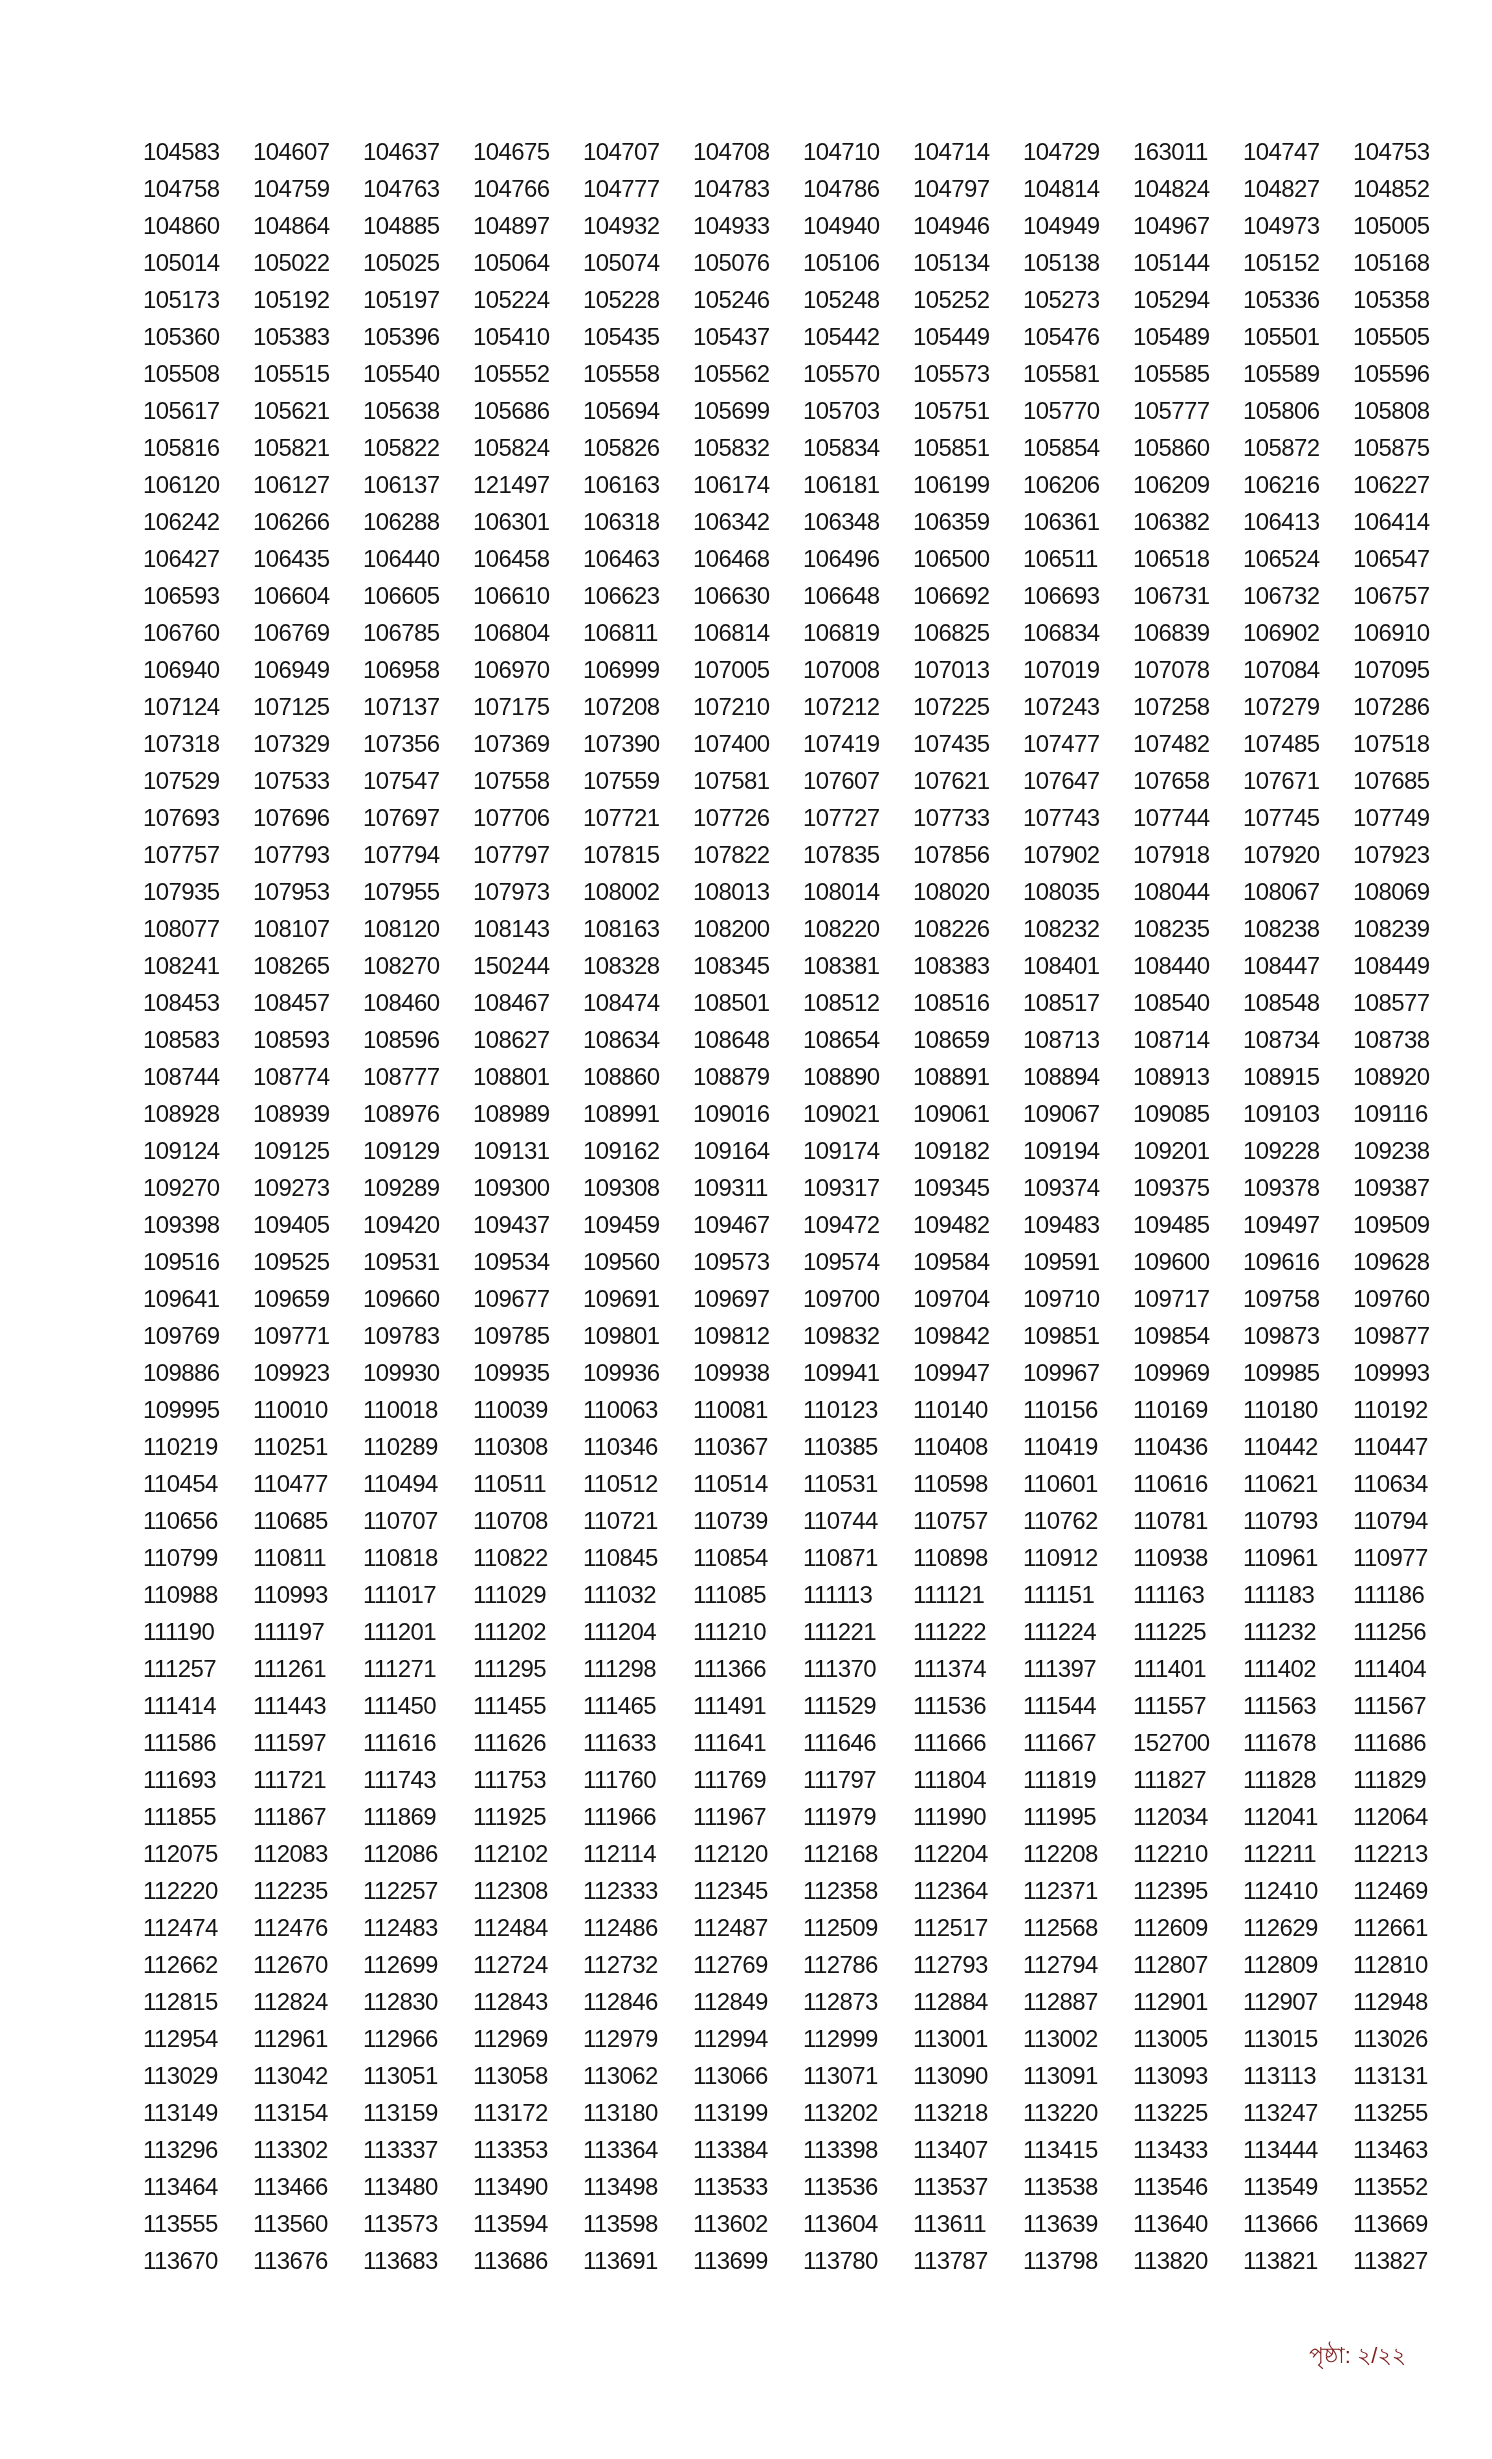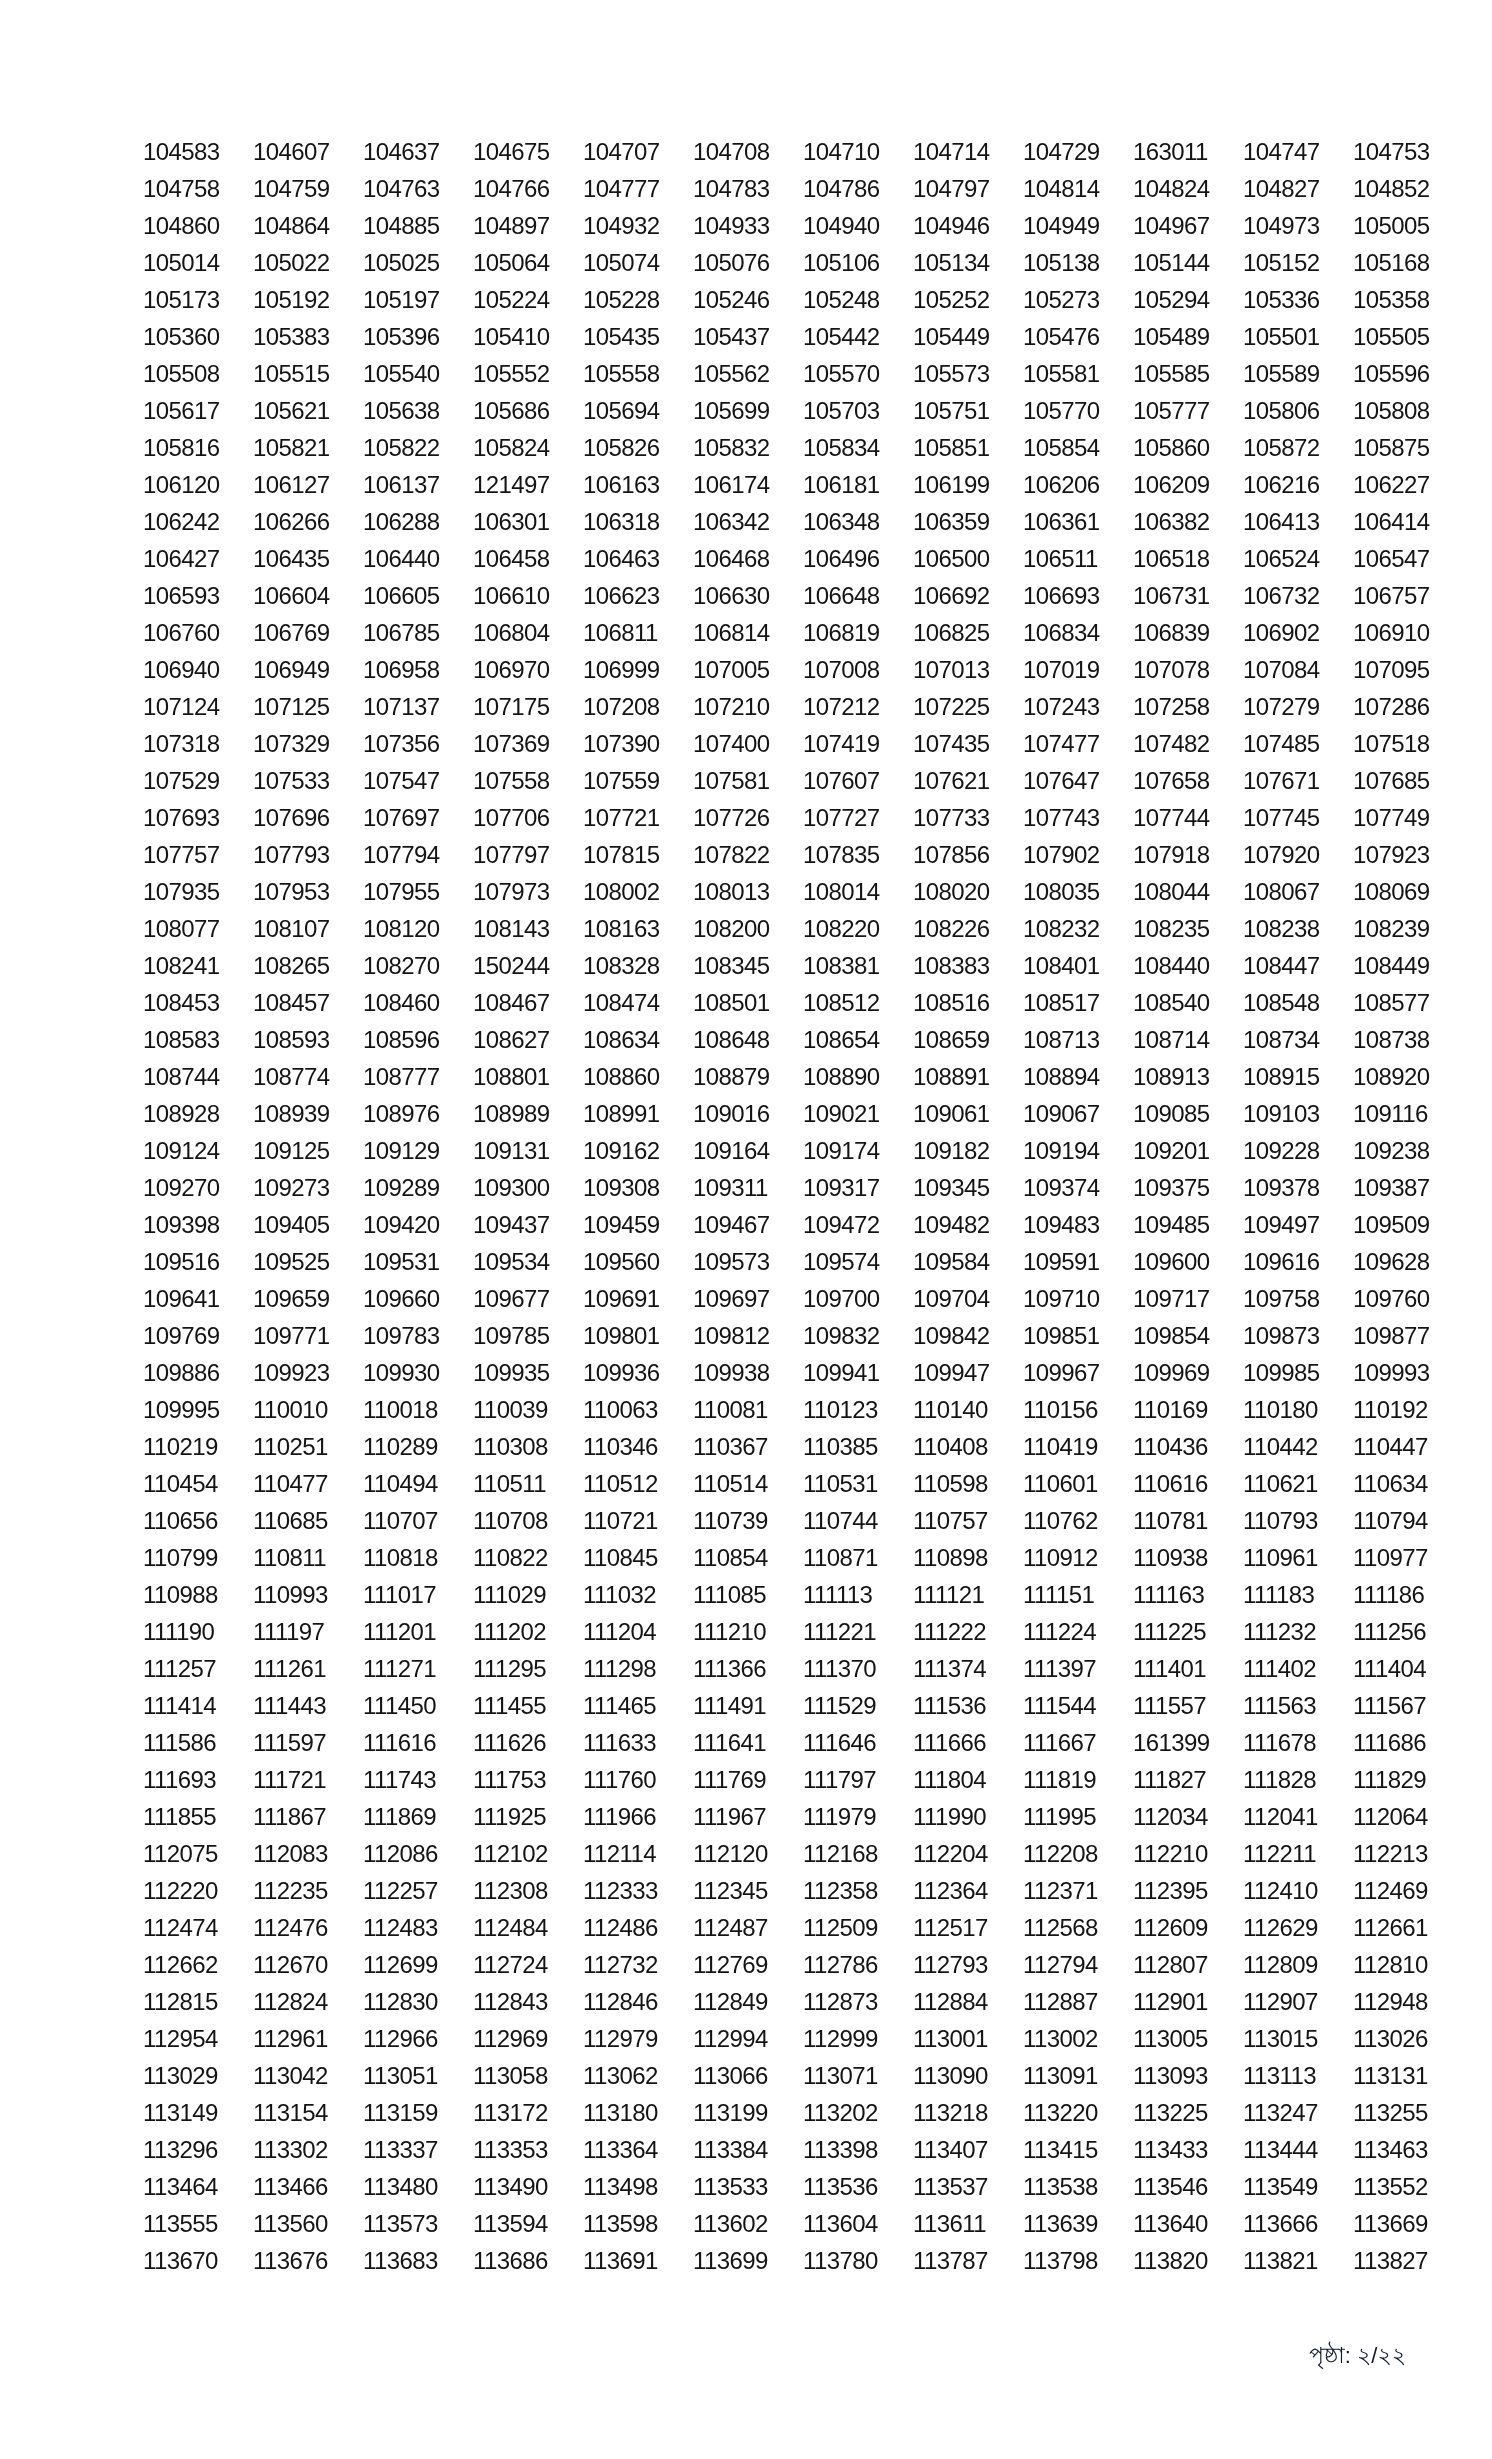--- a/index.html
+++ b/index.html
@@ -27,21 +27,21 @@
     letter-spacing: -0.6px;
     color: #141414;
     white-space: nowrap;
     text-align: left;
   }
   .footer {
     position: absolute;
     top: 2338px;
     right: 87px;
     font-size: 22px;
-    color: #0f172a;
+    color: #7f1d1d;
   }
 </style>
 </head>
 <body>
 
 <main>
   <div id="grid" class="grid">
       <div class="row">
         <span class="cell">104583</span>
         <span class="cell">104607</span>
@@ -647,21 +647,21 @@
       <div class="row">
         <span class="cell">111586</span>
         <span class="cell">111597</span>
         <span class="cell">111616</span>
         <span class="cell">111626</span>
         <span class="cell">111633</span>
         <span class="cell">111641</span>
         <span class="cell">111646</span>
         <span class="cell">111666</span>
         <span class="cell">111667</span>
-        <span class="cell">161399</span>
+        <span class="cell">152700</span>
         <span class="cell">111678</span>
         <span class="cell">111686</span>
       </div>
       <div class="row">
         <span class="cell">111693</span>
         <span class="cell">111721</span>
         <span class="cell">111743</span>
         <span class="cell">111753</span>
         <span class="cell">111760</span>
         <span class="cell">111769</span>

